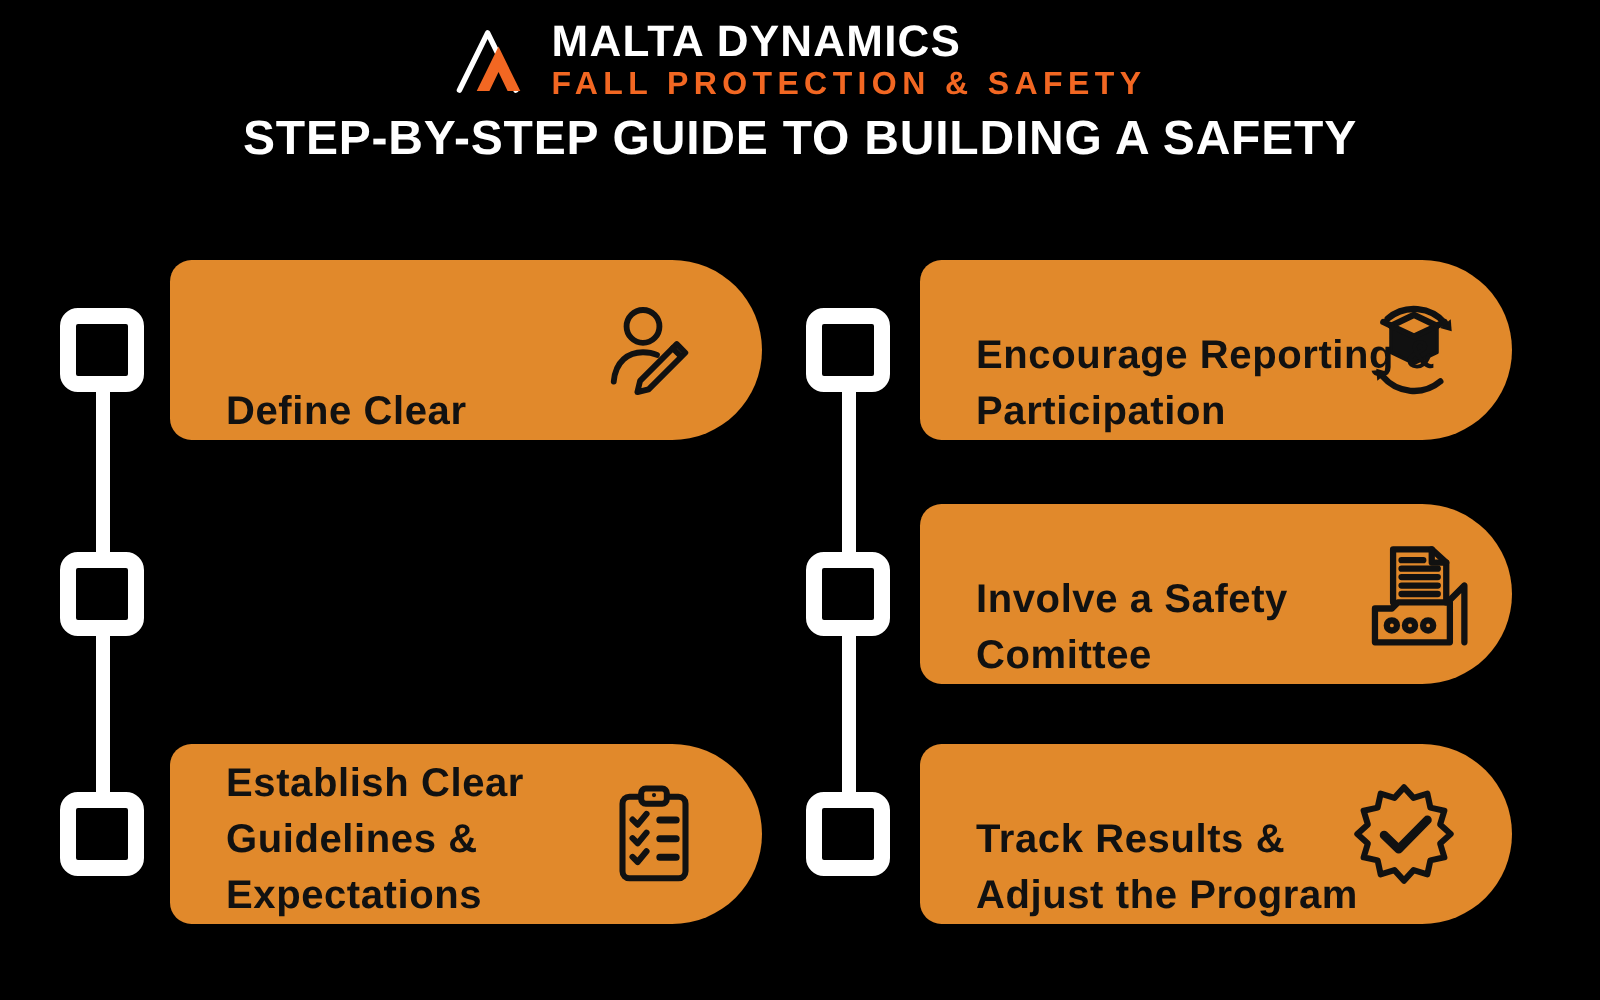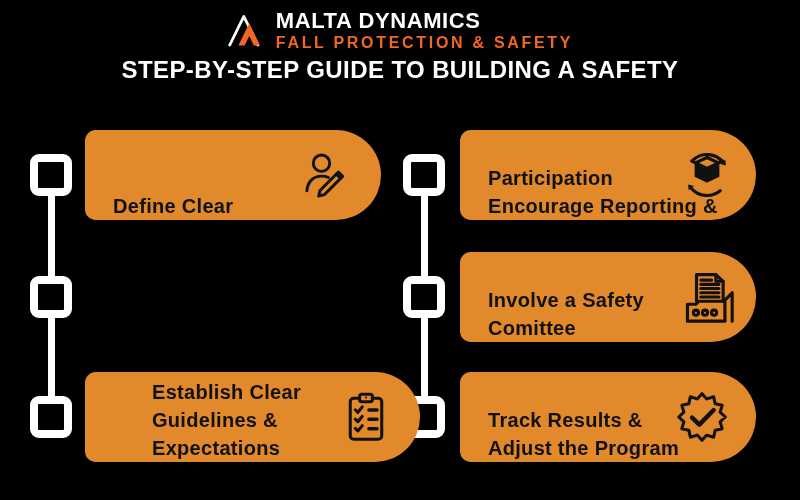--- a/index.html
+++ b/index.html
@@ -102,43 +102,43 @@
           <circle cx="20" cy="13.5" r="7.3"></circle>
           <path d="M7 38c.8-9 6.5-13 13-13 2.3 0 4.4.4 6.2 1.2"></path>
           <path d="M22.5 41.5l-5 1.2 1.2-5L35 21.4l3.8 3.8z"></path>
           <path d="M33.2 23.2l3.6 3.6"></path>
         </g>
       </svg>
     </span>
   </div>
 
 
-  <div class="card" style="left:85px;top:372px;padding-left:39px;">
+  <div class="card" style="left:85px;top:372px;">
     <div class="card-text">
       <span>Establish Clear</span>
       <span>Guidelines &amp;</span>
       <span>Expectations</span>
     </div>
     <span class="card-icon" style="width:56px;height:56px;right:26px;">
       <svg viewBox="0 0 48 48">
         <g class="ic">
           <rect x="10.5" y="8" width="27" height="35" rx="3"></rect>
           <rect x="18.5" y="4.5" width="11" height="6.5" rx="2" fill="#E1892B"></rect>
           <circle cx="24" cy="7.3" r=".9" fill="#111" stroke="none"></circle>
           <path d="M14.8 17.8l2.2 2.2 3.8-4.6M14.8 25.8l2.2 2.2 3.8-4.6M14.8 33.8l2.2 2.2 3.8-4.6"></path>
           <path d="M26.5 18h7M26.5 26h7M26.5 34h7" stroke-width="3"></path>
         </g>
       </svg>
     </span>
   </div>
 
   <div class="card" style="left:460px;top:130px;">
     <div class="card-text">
+      <span>Encourage Reporting &amp;</span>
       <span>Participation</span>
-      <span>Encourage Reporting &amp;</span>
     </div>
     <span class="card-icon" style="width:58px;height:58px;right:20px;">
       <svg viewBox="0 0 48 48">
         <g class="ic" stroke-width="2.4">
           <path d="M13.1 11A17 17 0 0 1 37 13.1"></path>
           <path d="M34.9 37A17 17 0 0 1 11 34.9"></path>
         </g>
         <path d="M39.6 16.2 L39.2 11.3 L34.8 14.9 Z" fill="#111"></path>
         <path d="M8.4 31.8 L8.8 36.7 L13.2 33.1 Z" fill="#111"></path>
         <g class="ic" stroke-width="2.2">

